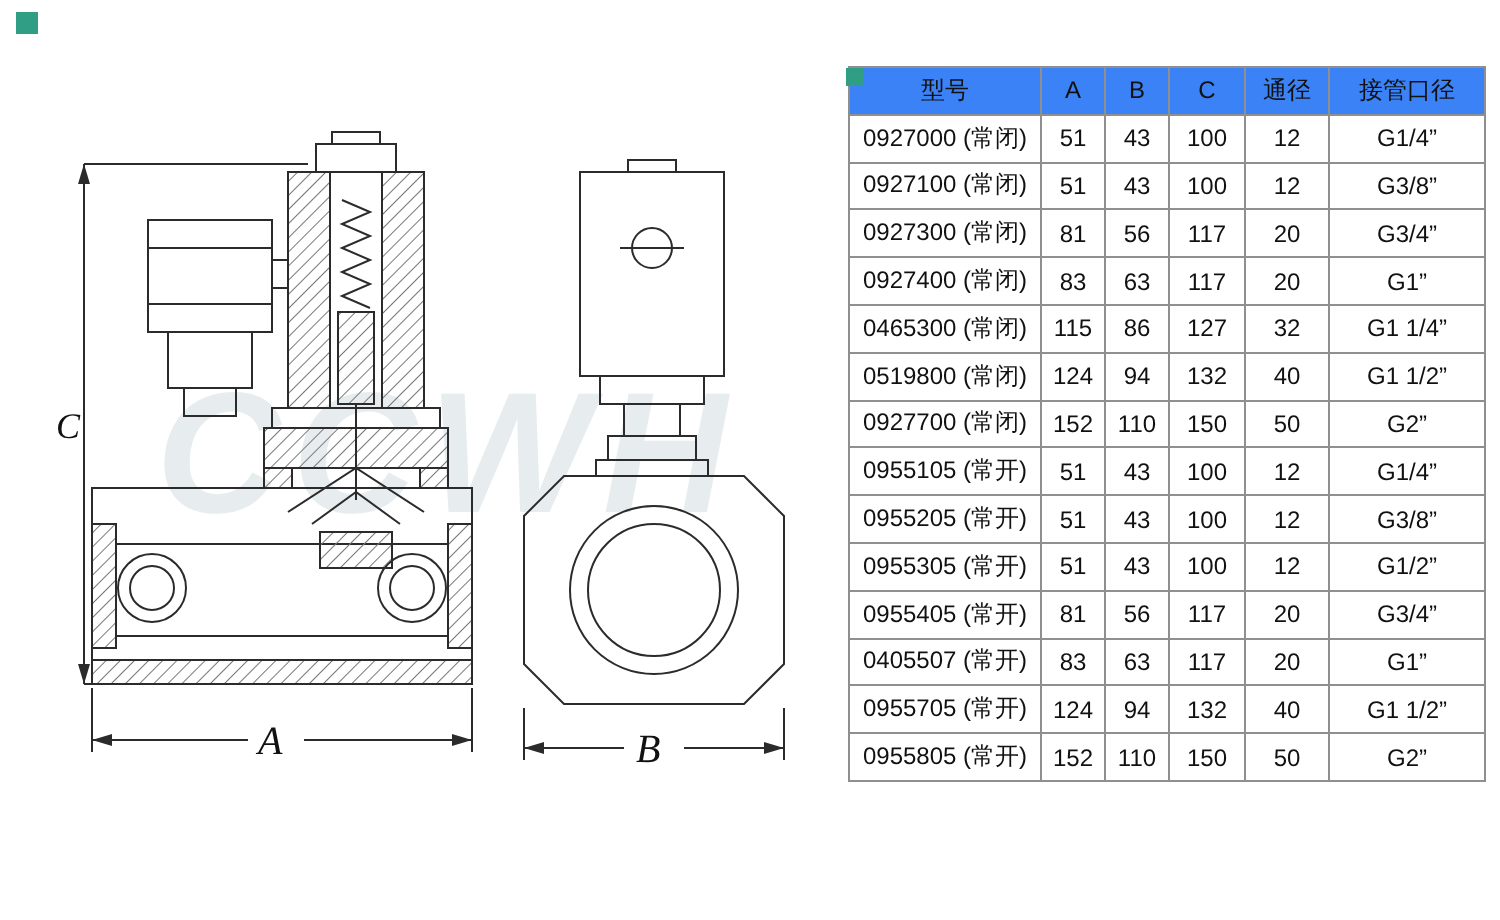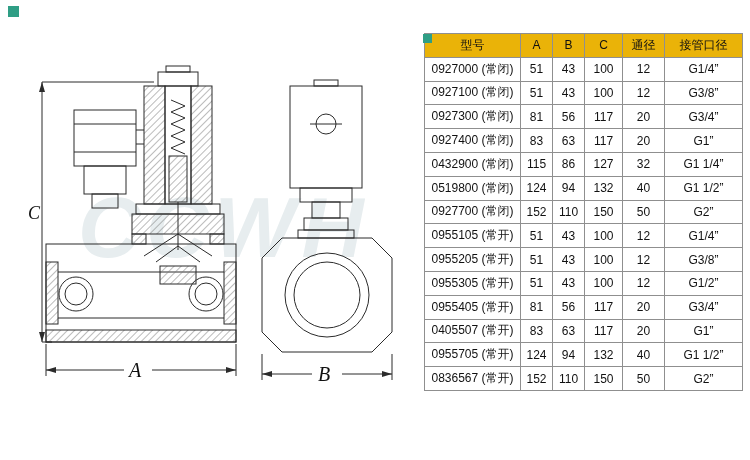--- a/index.html
+++ b/index.html
@@ -37,21 +37,21 @@
 
   .spec-table-wrap { position:absolute; left:424px; top:33px; z-index:2; }
   table { border-collapse:collapse; table-layout:fixed; width:318px; background:#fff; }
   th, td {
     border:1px solid #8f8f8f;
     text-align:center; vertical-align:middle;
     font-size:12px; font-weight:normal;
     height:23.8px; padding:0 1px;
     color:#111; white-space:nowrap; overflow:hidden;
   }
-  thead th { background:#eab308; }
+  thead th { background:#3b82f6; }
 </style>
 </head>
 <body>
 
 <div class="stage">
 
   <div class="watermark">CCWH</div>
 
   <div class="accent-sq sq1" style="background: rgb(47, 158, 133);"></div>
   <div class="accent-sq sq2" style="background: rgb(47, 158, 133);"></div>
@@ -200,21 +200,21 @@
           </tr>
           <tr>
             <td>0927400 (常闭)</td>
             <td>83</td>
             <td>63</td>
             <td>117</td>
             <td>20</td>
             <td>G1”</td>
           </tr>
           <tr>
-            <td>0432900 (常闭)</td>
+            <td>0465300 (常闭)</td>
             <td>115</td>
             <td>86</td>
             <td>127</td>
             <td>32</td>
             <td>G1 1/4”</td>
           </tr>
           <tr>
             <td>0519800 (常闭)</td>
             <td>124</td>
             <td>94</td>
@@ -272,21 +272,21 @@
           </tr>
           <tr>
             <td>0955705 (常开)</td>
             <td>124</td>
             <td>94</td>
             <td>132</td>
             <td>40</td>
             <td>G1 1/2”</td>
           </tr>
           <tr>
-            <td>0836567 (常开)</td>
+            <td>0955805 (常开)</td>
             <td>152</td>
             <td>110</td>
             <td>150</td>
             <td>50</td>
             <td>G2”</td>
           </tr>
         </tbody>
     </table>
   </div>
 

